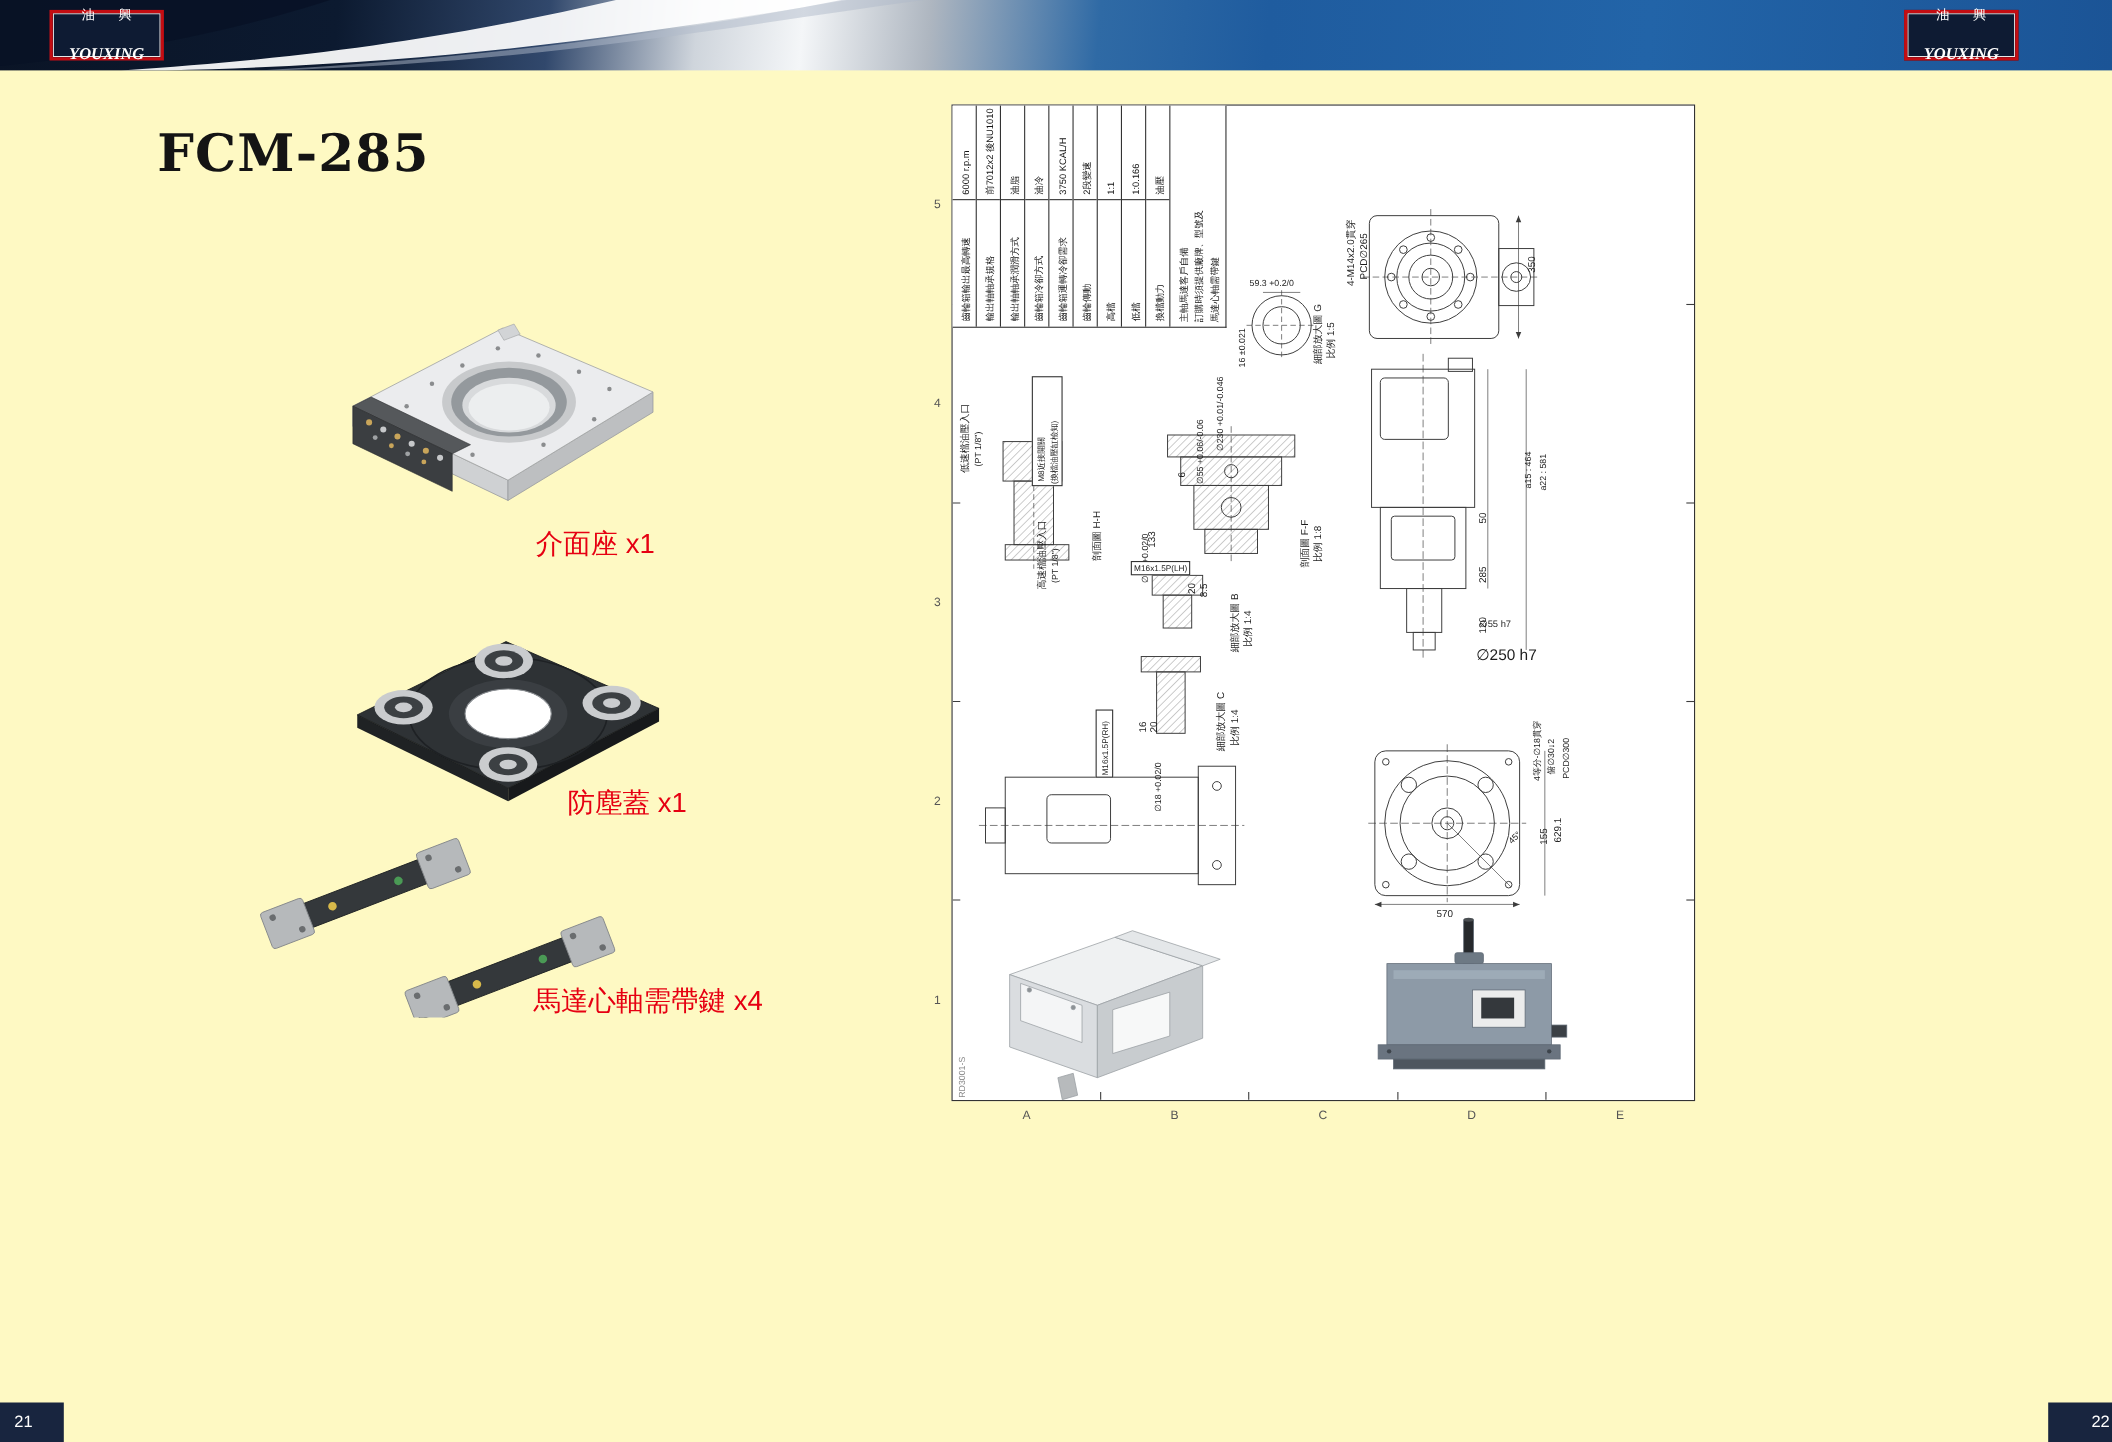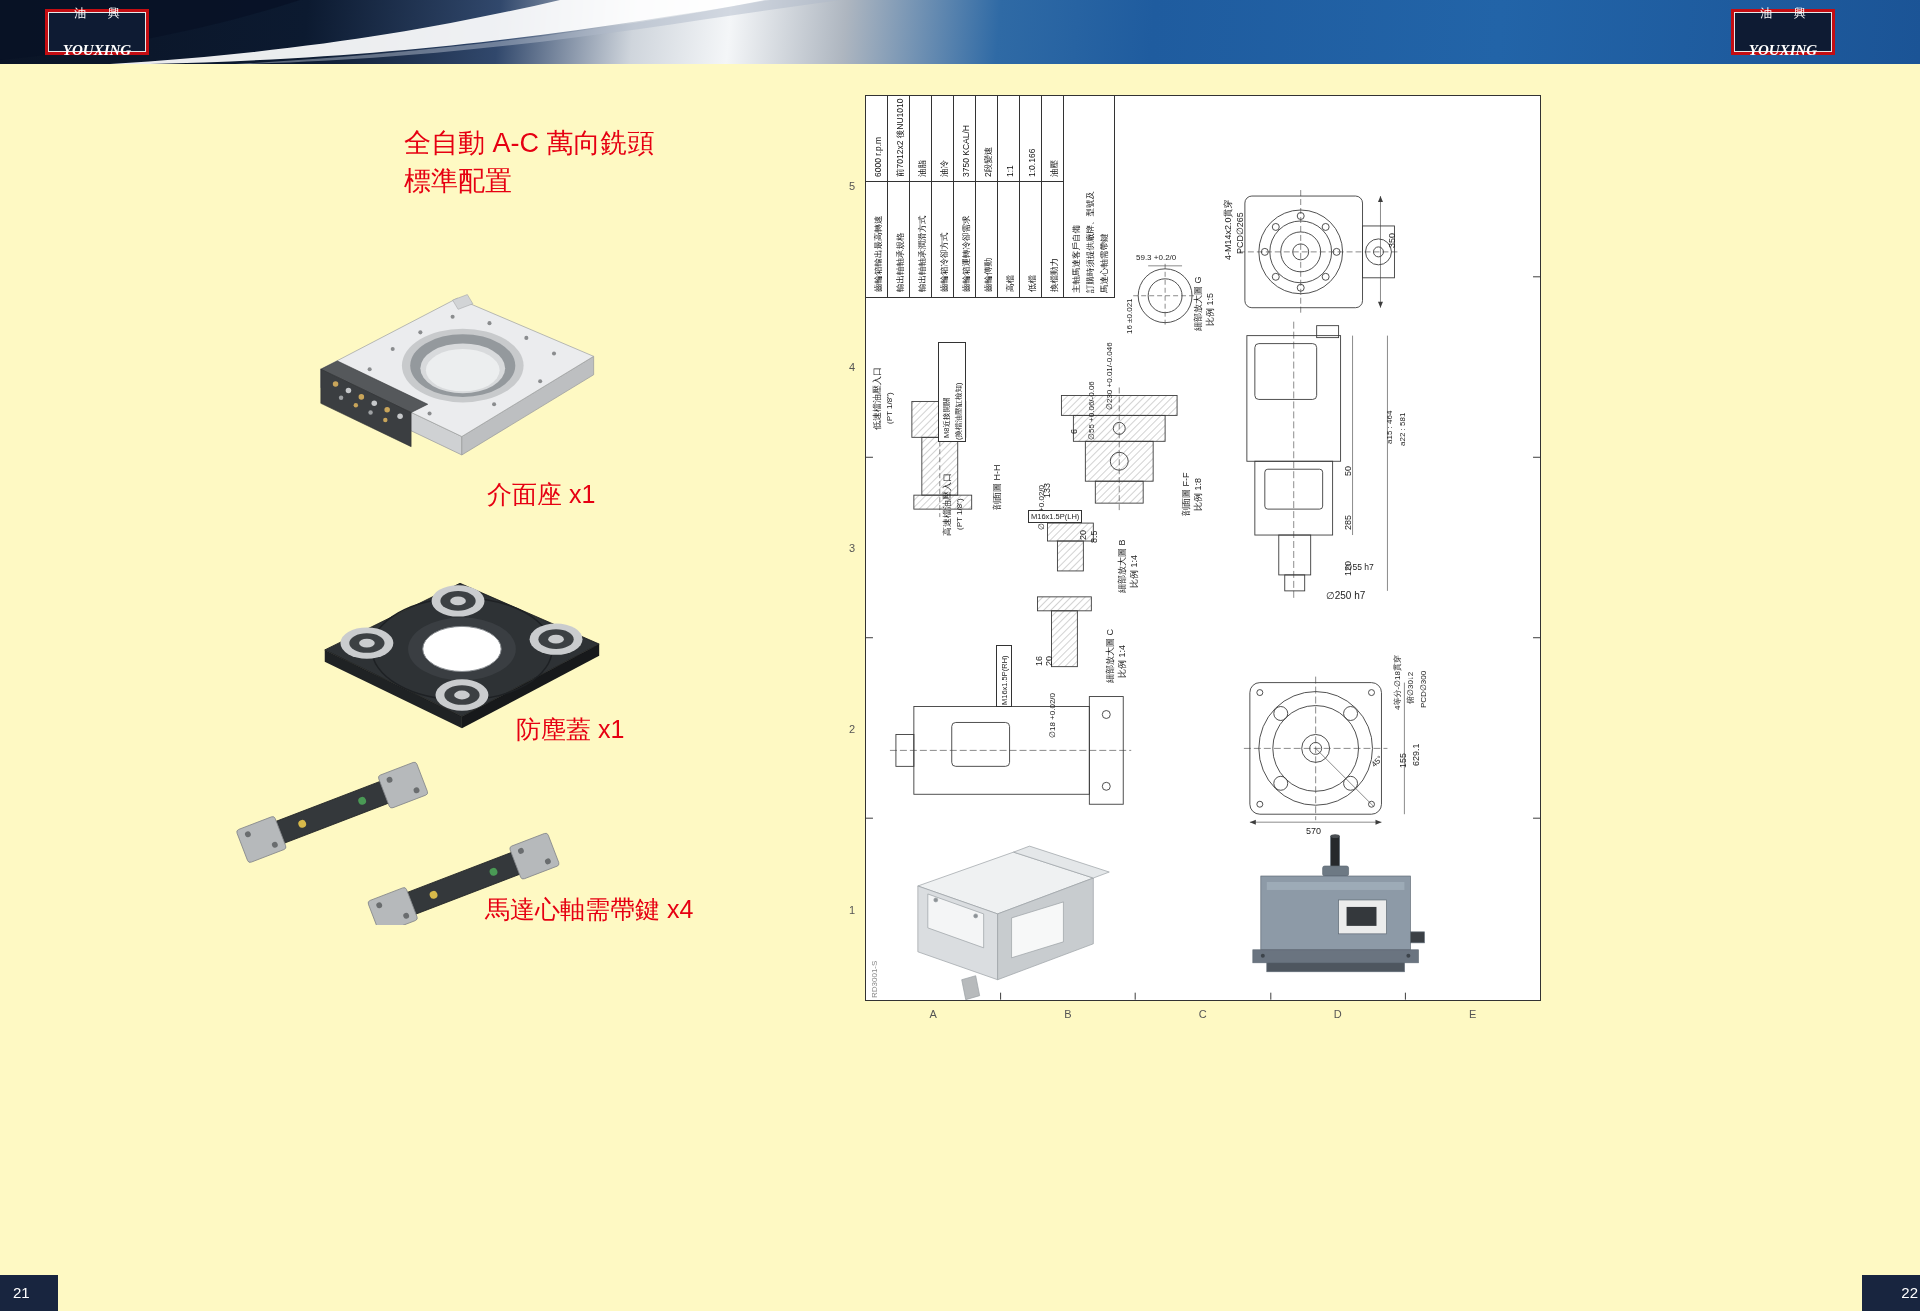--- a/index.html
+++ b/index.html
@@ -68,24 +68,21 @@
     <div class="logo logo-left">
       <div class="logo-cn">油 興</div>
       <div class="logo-en">YOUXING</div>
     </div>
     <div class="logo logo-right">
       <div class="logo-cn">油 興</div>
       <div class="logo-en">YOUXING</div>
     </div>
   </header>
 
-  <div class="subtitle">
-    <div>全自動 A-C 萬向銑頭</div>
-    <div>標準配置</div>
-  </div>
+  <h1 class="model-title">FCM-285</h1>
 
   <div class="product" style="left:272px; top:266px; width:352px; height:212px;">
     <svg viewBox="0 0 360 230" width="352" height="212">
       <polygon points="42,112 195,185 195,205 42,132" fill="#cfd1d3" stroke="#9a9c9e" stroke-width="0.8"></polygon>
       <polygon points="195,185 338,98 338,118 195,205" fill="#bdbfc1" stroke="#9a9c9e" stroke-width="0.8"></polygon>
       <polygon points="42,112 190,35 338,98 195,185" fill="#ebecee" stroke="#a0a2a4" stroke-width="0.8"></polygon>
       <polygon points="185,37 201,31 207,41 191,47" fill="#d2d4d6" stroke="#a0a2a4" stroke-width="0.6"></polygon>
       <ellipse cx="196" cy="108" rx="66" ry="40" fill="#c8cacc"></ellipse>
       <ellipse cx="196" cy="108" rx="57" ry="34" fill="#94999d"></ellipse>
       <ellipse cx="196" cy="111" rx="46" ry="27" fill="#d8dadc"></ellipse>
@@ -461,21 +458,21 @@
     <div class="lb v" style="left:168px; top:570px;">16</div>
     <div class="lb v" style="left:178px; top:570px;">20</div>
     <div class="lb v" style="left:181px; top:642px; font-size:8px;">∅18 +0.02/0</div>
     <div class="lb-box-h" style="left:162px; top:414px;">M16x1.5P(LH)</div>
     <div class="lb v" style="left:518px; top:348px; font-size:8px;">a15 : 464</div>
     <div class="lb v" style="left:531px; top:350px; font-size:8px;">a22 : 581</div>
     <div class="lb v" style="left:477px; top:380px;">50</div>
     <div class="lb v" style="left:477px; top:434px;">285</div>
     <div class="lb v" style="left:477px; top:480px;">120</div>
     <div class="lb" style="left:479px; top:466px; font-size:8.5px;">∅55 h7</div>
-    <div class="lb" style="left:460px; top:494px; font-size:10px;">∅250 h7</div>
+    <div class="lb" style="left:476px; top:494px; font-size:14px;">∅250 h7</div>
     <div class="lb v" style="left:526px; top:614px; font-size:8px;">4等分-∅18貫穿</div>
     <div class="lb v" style="left:539px; top:608px; font-size:8px;">俯∅30↓2</div>
     <div class="lb v" style="left:552px; top:612px; font-size:8px;">PCD∅300</div>
     <div class="lb v" style="left:545px; top:670px;">629.1</div>
     <div class="lb v" style="left:532px; top:672px;">155</div>
     <div class="lb" style="left:505px; top:660px; font-size:8px; transform:rotate(-45deg);">45°</div>
     <div class="lb" style="left:440px; top:730px;">570</div>
     <div class="lb v" style="left:3px; top:902px; font-size:8px; color:#888;">RD3001-S</div>
 
     <div class="grid-rows">

